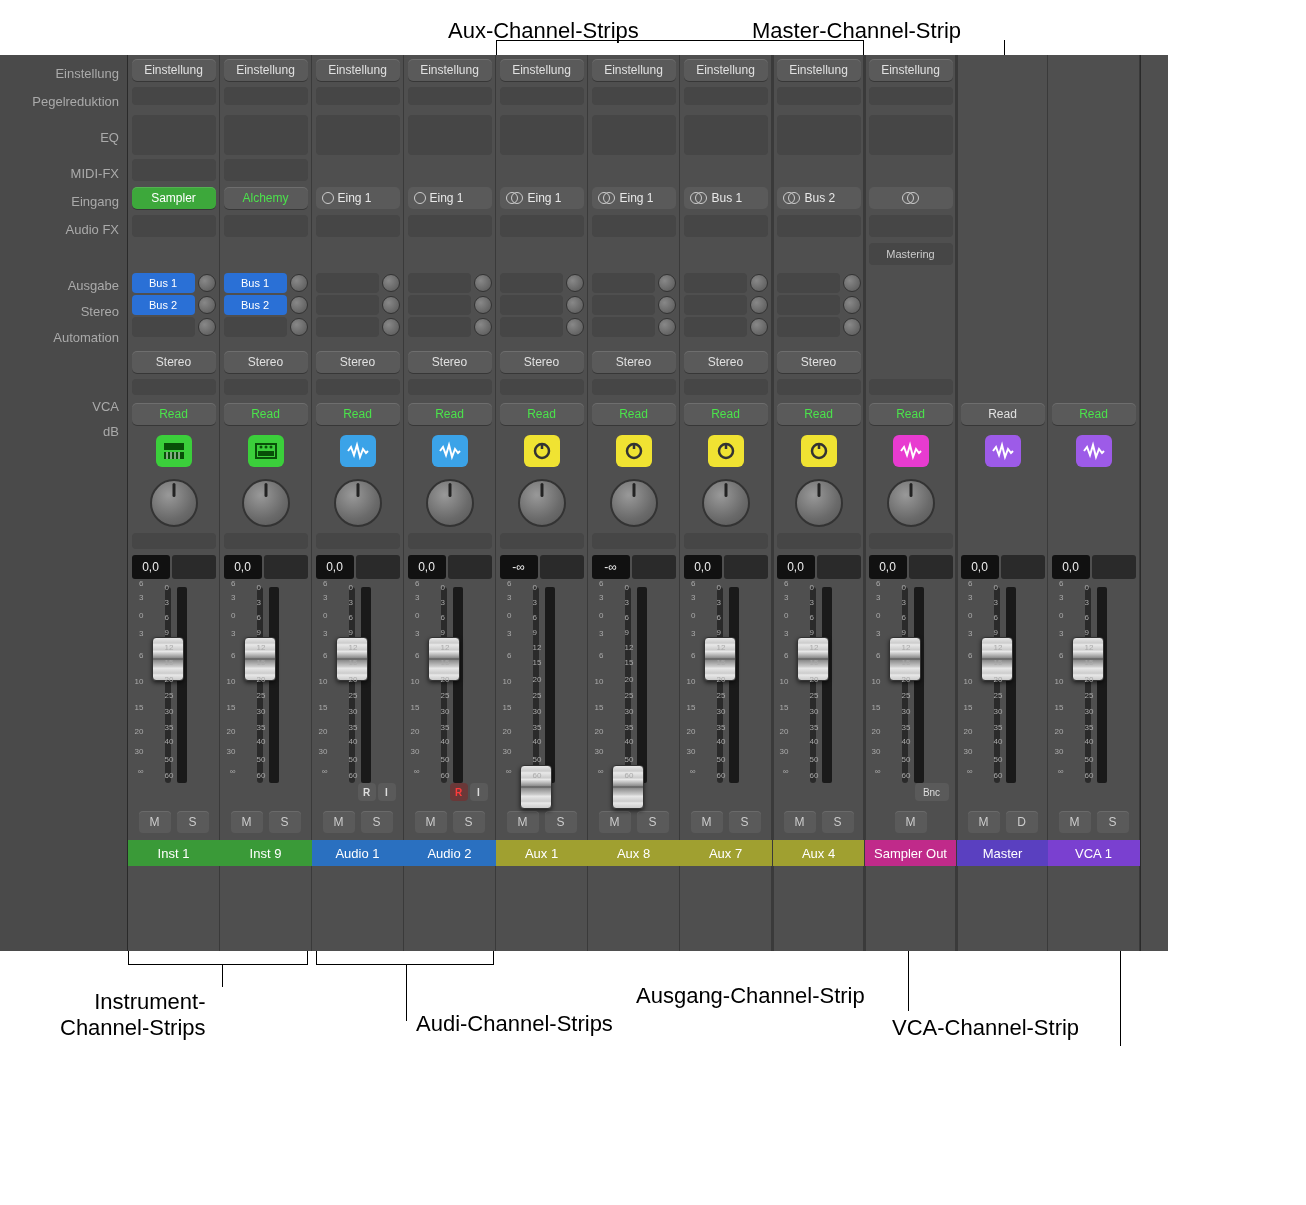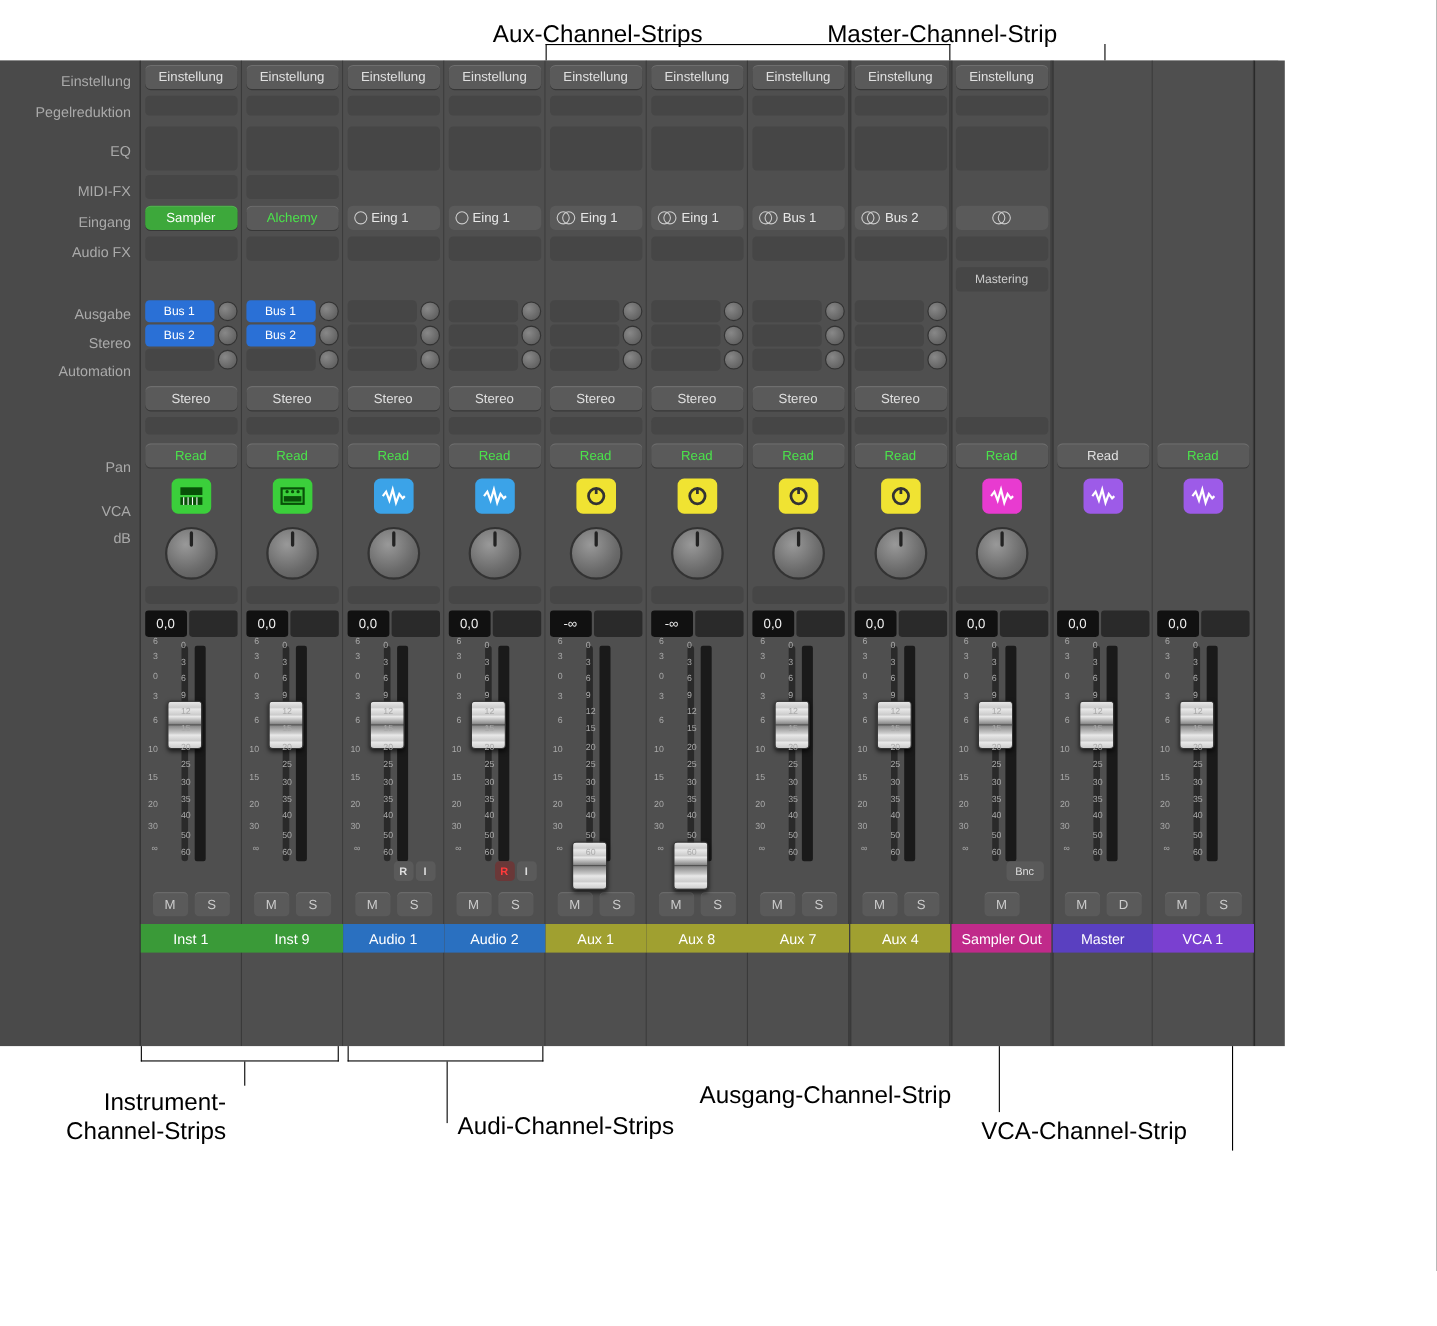--- a/index.html
+++ b/index.html
@@ -151,21 +151,20 @@
     <div class="row-pegel">Pegelreduktion</div>
     <div class="row-eq">EQ</div>
     <div class="row-midifx">MIDI-FX</div>
     <div class="row-eingang">Eingang</div>
     <div class="row-audiofx">Audio FX</div>
     <div class="row-audiofx2"></div>
     <div class="row-ausgabe">Ausgabe</div>
     <div class="row-gruppe">Stereo</div>
     <div class="row-automation">Automation</div>
     <div class="row-icon"></div>
-    <div class="row-pan">Pan</div>
     <div class="row-vca">VCA</div>
     <div class="row-db">dB</div>
     <div class="row-fader"></div>
     <div class="row-ms"></div>
     <div class="row-name"></div>
   </div>
 
   <div id="strips-container" style="display:flex;">
       <div class="strip">
         <div class="row-einstellung" style="height:28px;margin-top:4px;">

